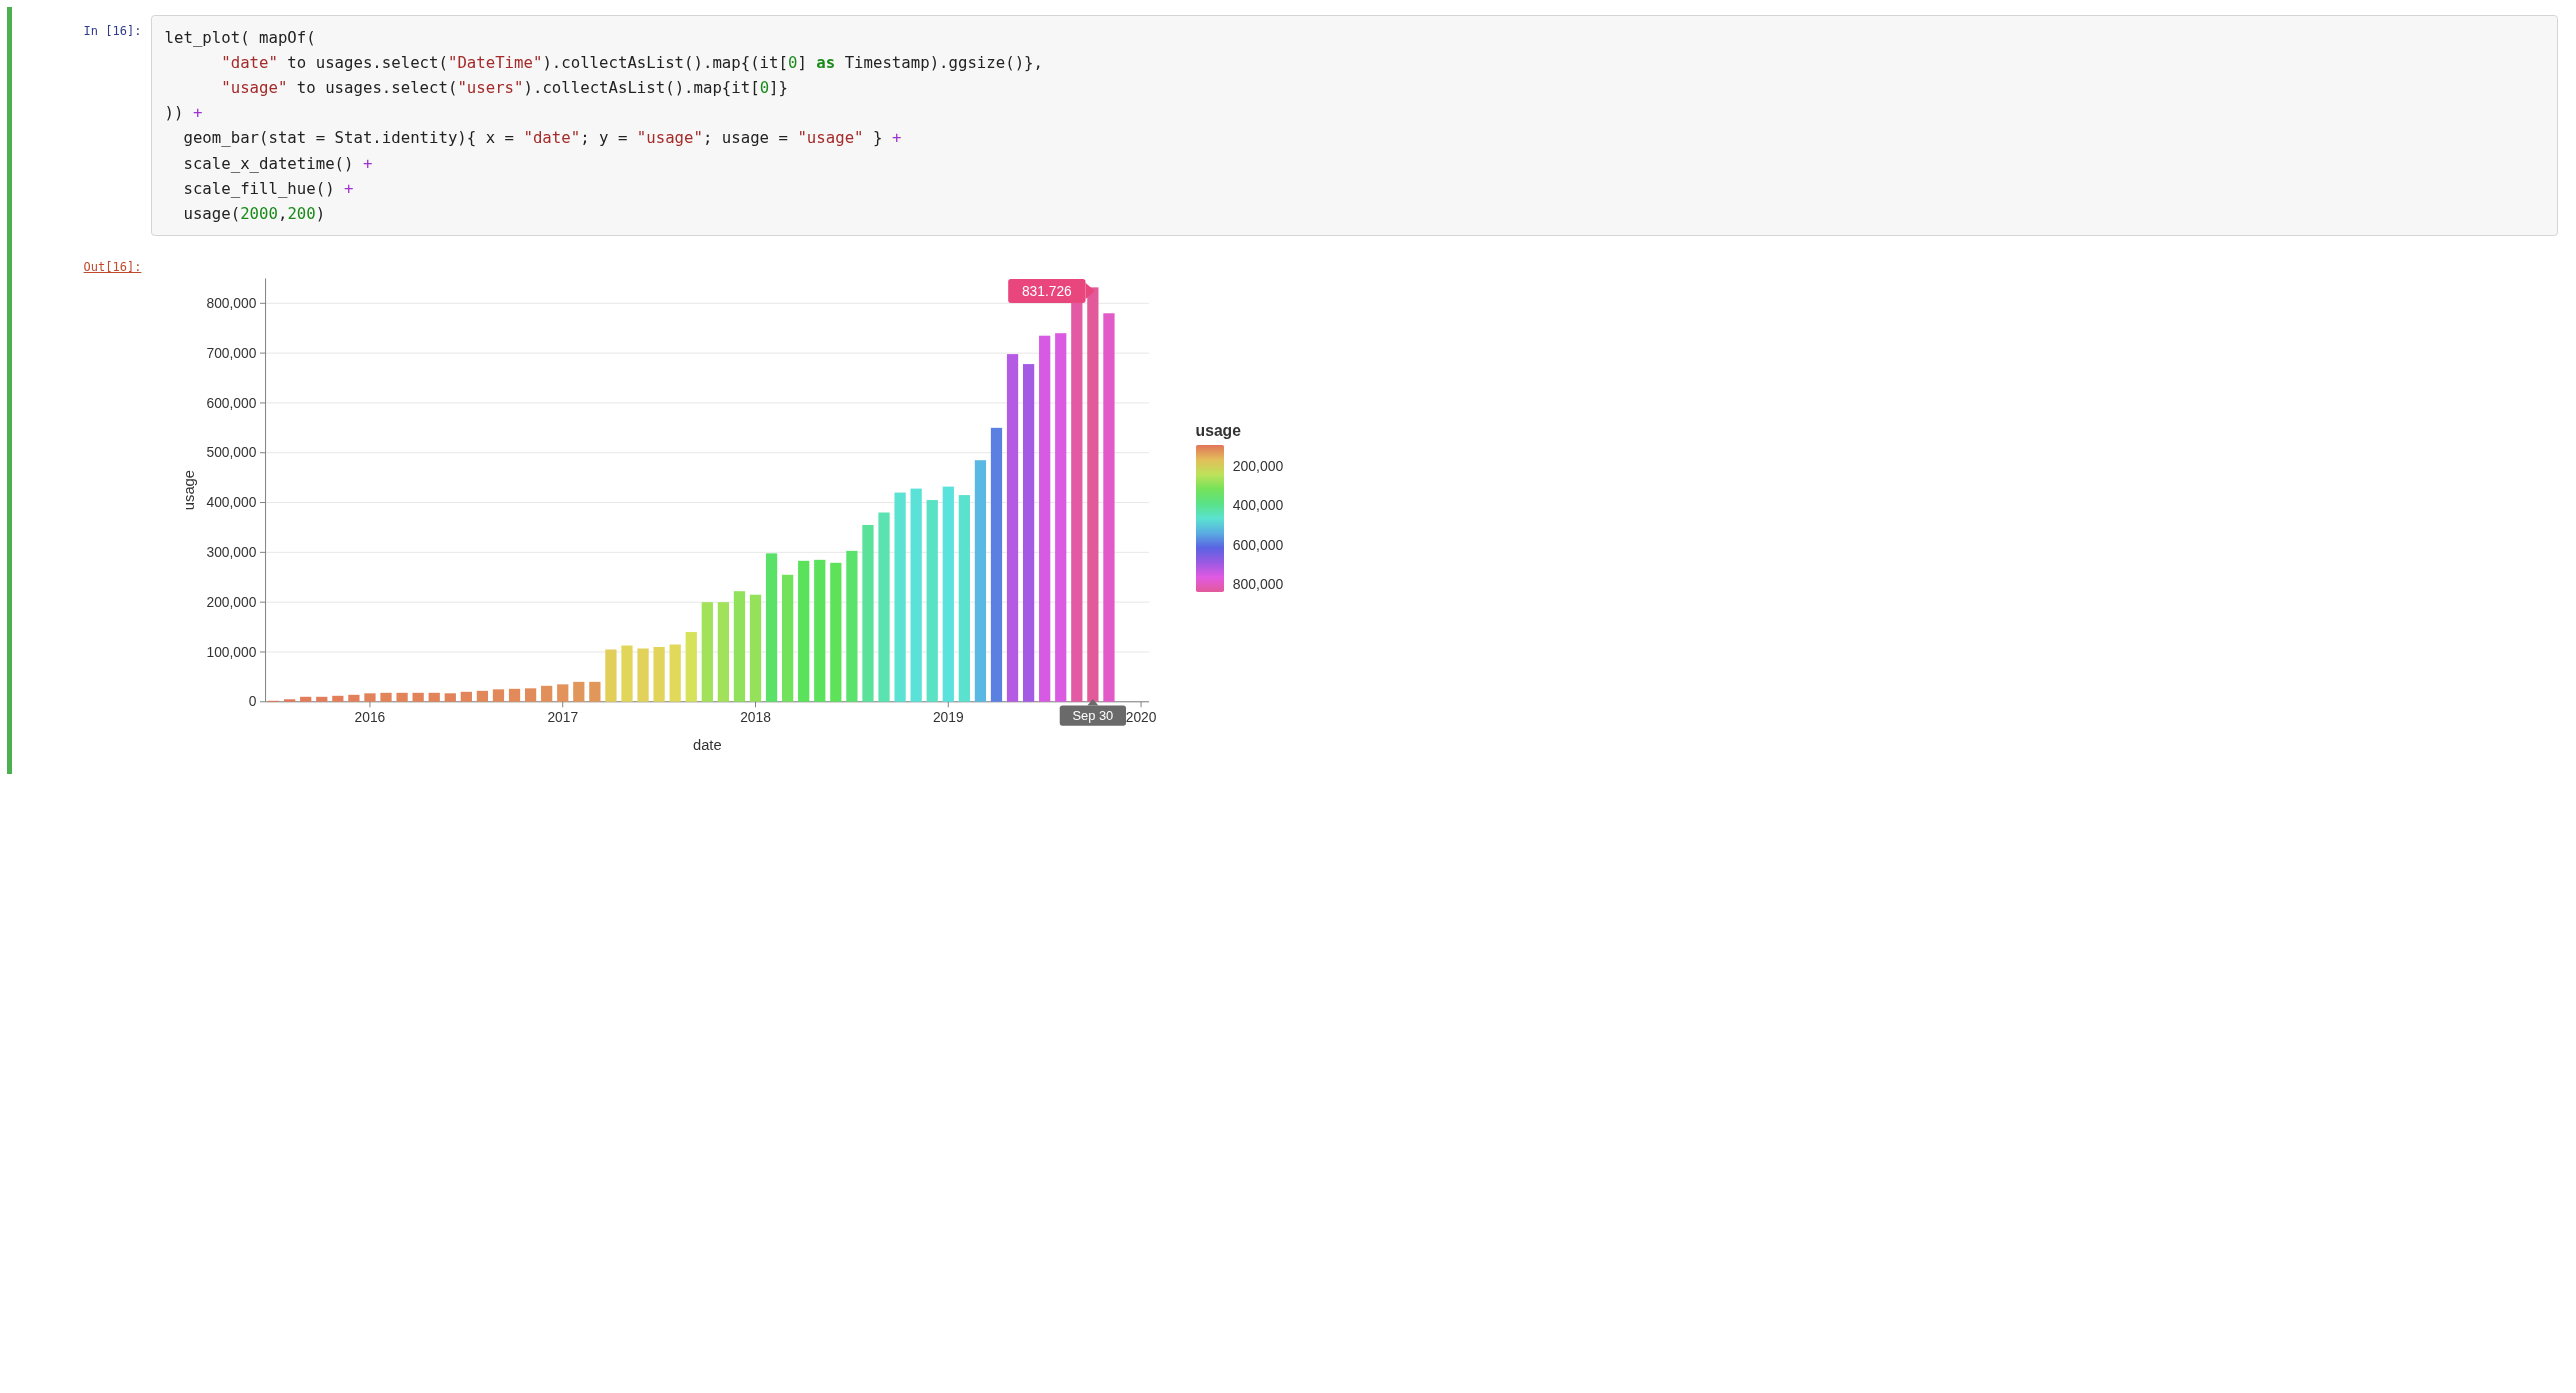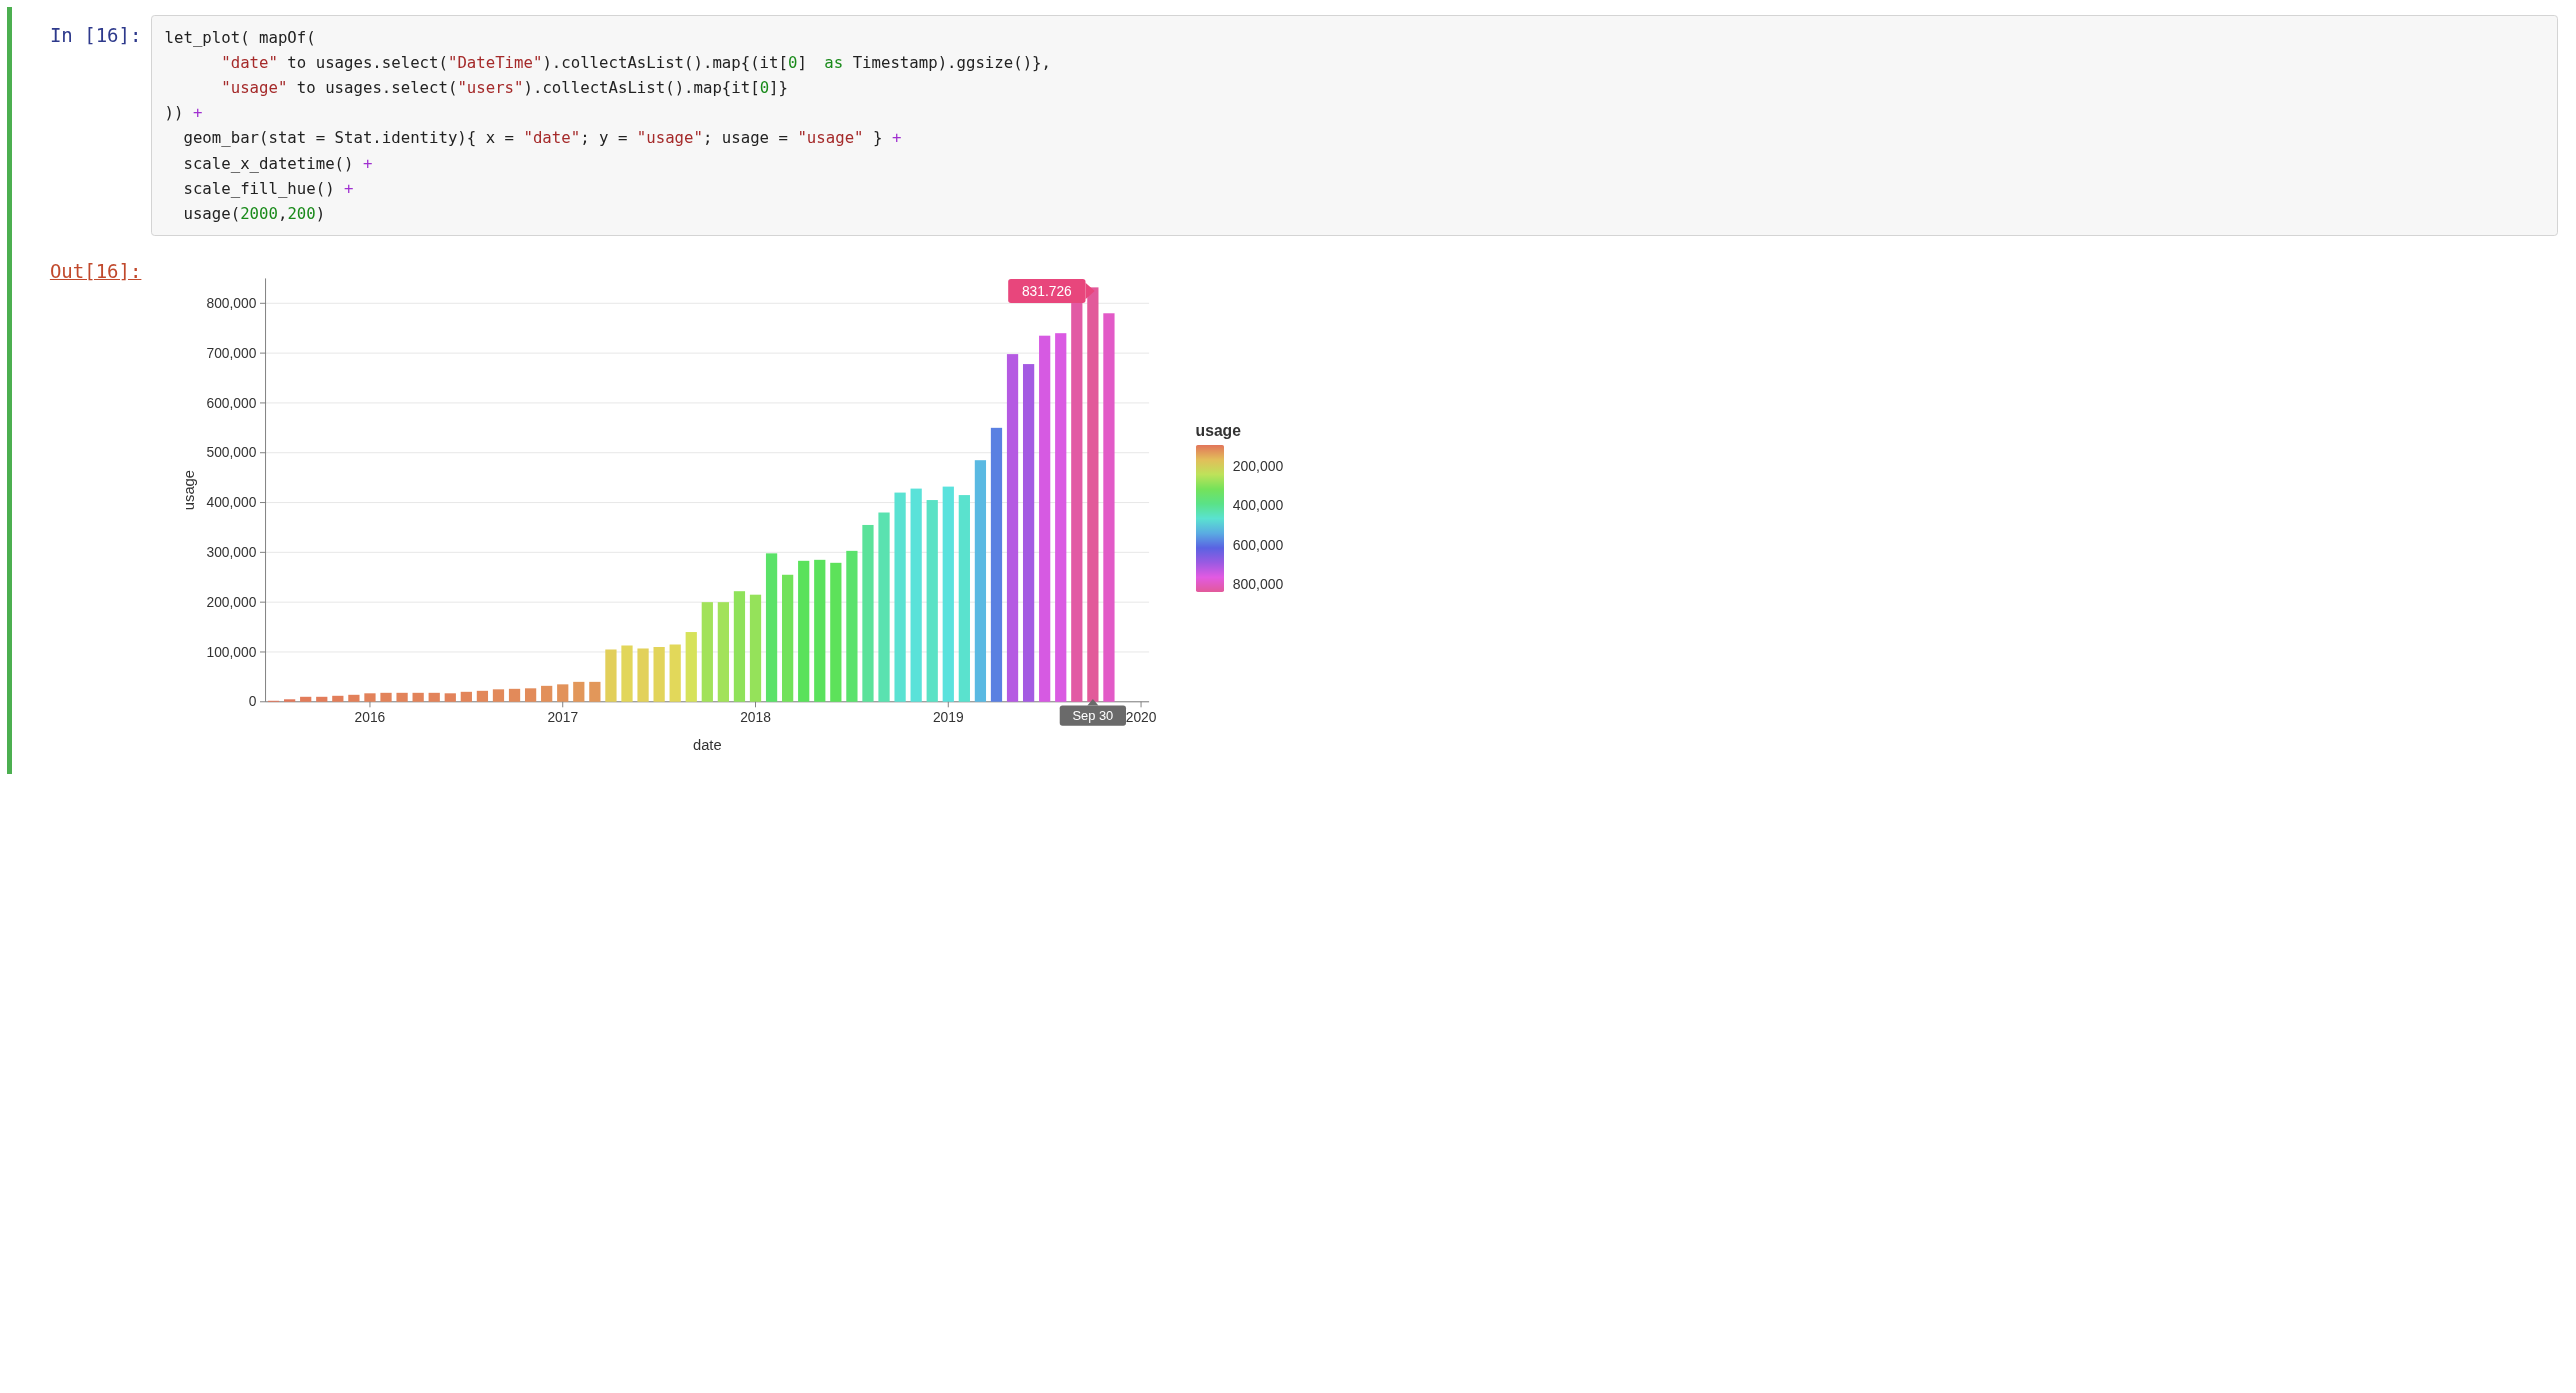--- a/index.html
+++ b/index.html
@@ -20,40 +20,40 @@
     flex-direction: row;
     align-items: flex-start;
     padding: 7.4px 11px 7.4px 0;
   }
   .prompt {
     width: 129px;
     min-width: 129px;
     text-align: right;
     padding: 9.2px 9.2px 0 0;
     font-family: ui-monospace, SFMono-Regular, Menlo, Consolas, monospace;
-    font-size: 19px;
+    font-size: 12px;
   }
   .prompt.in  { color: #2e3a8c; }
   .prompt.out { color: #c1492c; text-decoration: underline; }
   .code-area {
     flex: 1;
     border: 0.9px solid #d4d4d4;
     border-radius: 3.7px;
     background: #f7f7f7;
     padding: 9.2px 13px;
     font-family: ui-monospace, SFMono-Regular, Menlo, Consolas, monospace;
     font-size: 15.7px;
     line-height: 1.6;
     white-space: pre;
     overflow-x: auto;
     color: #222;
   }
   .tok-str  { color: #a52a2a; }
   .tok-num  { color: #198a1a; }
-  .tok-kw   { color: #198a1a; font-weight: normal; margin-left: 8px; }
+  .tok-kw   { color: #198a1a; font-weight: bold; }
   .tok-op   { color: #a030d0; }
   .out-area {
     flex: 1;
     padding: 9.2px 9.2px 9.2px 22px;
   }
   .chart-wrap {
     display: flex;
     flex-direction: row;
     align-items: center;
     gap: 28px;

